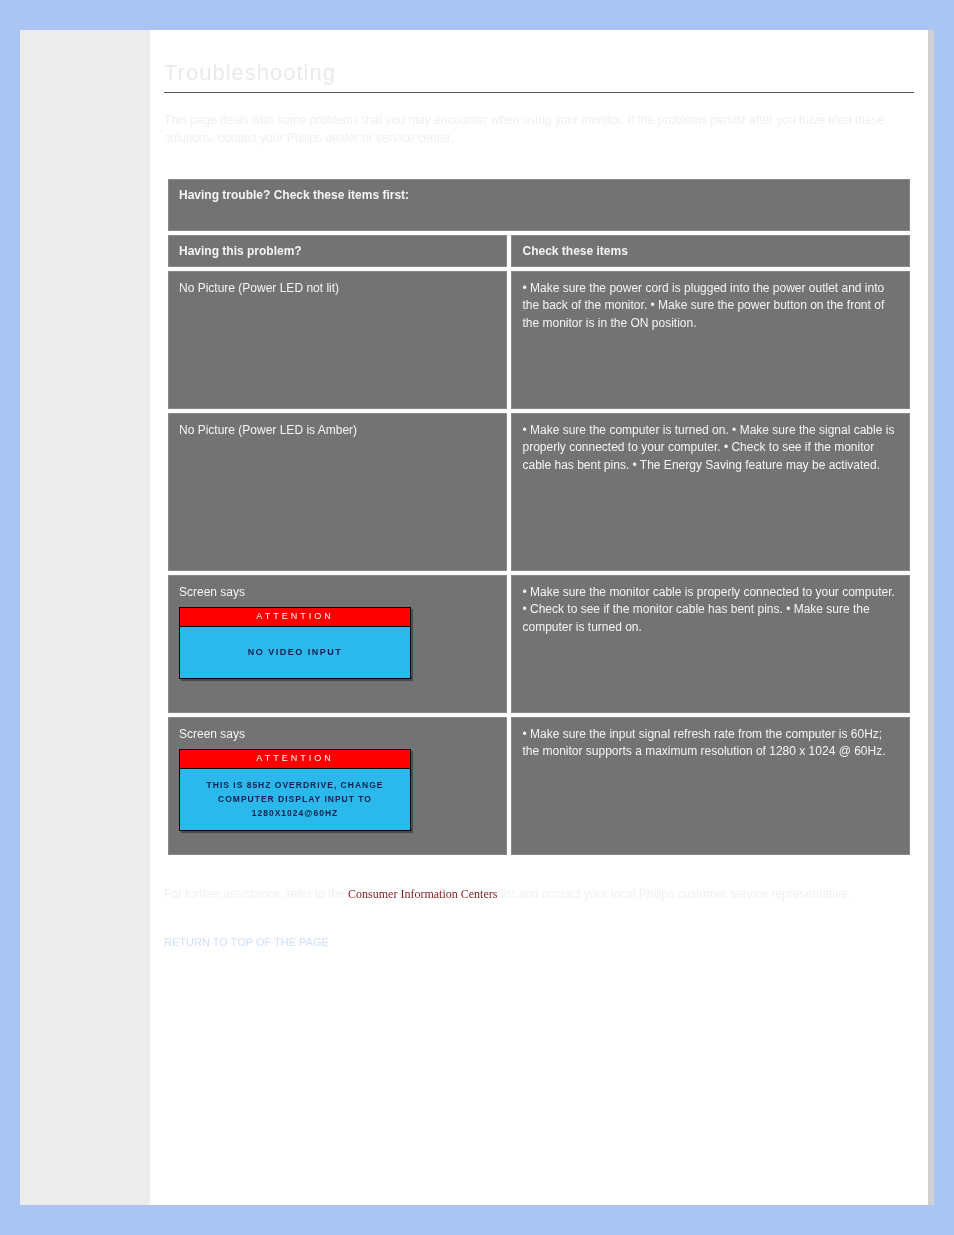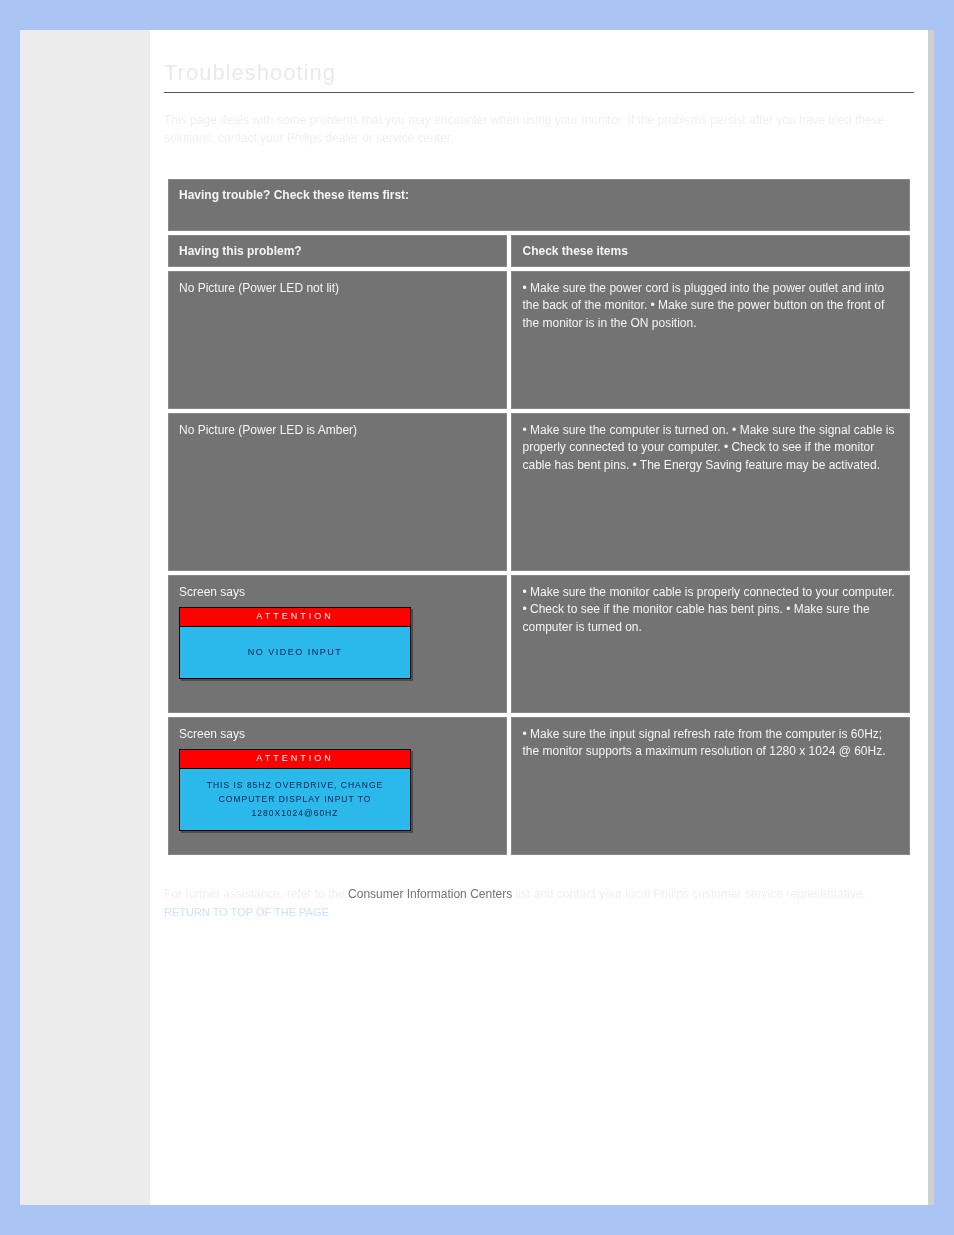--- a/index.html
+++ b/index.html
@@ -116,35 +116,35 @@
     font-size: 9px;
     letter-spacing: 3px;
     padding: 2px 0 3px 0;
     border-bottom: 1px solid #000;
   }
   .att-body {
     background: #2bb9eb;
     color: #0a1f4d;
     text-align: center;
     font-size: 9px;
-    font-weight: normal;
+    font-weight: bold;
     letter-spacing: 1.5px;
     line-height: 1.6;
     padding: 18px 8px;
   }
   .att-body.small { padding: 10px 12px; font-size: 8.5px; letter-spacing: 1px; }
 
   .footer-note {
     margin-top: 26px;
     font-size: 12px;
     color: #f0f0f0;
     line-height: 1.6;
   }
-  .link { color: #737373; text-decoration: none; }
-  .back { color: #cfe0ff; font-size: 11px; display: block; }
+  .link { color: #7f1d1d; text-decoration: none; font-family: Liberation Serif, serif; }
+  .back { color: #cfe0ff; font-size: 11px; display: block; margin-top: 30px; }
 </style>
 </head>
 <body>
 
 <div class="outer">
   <div class="sheet">
     <div class="sidebar"></div>
     <div class="scrollbar"></div>
 
     <div class="content">

